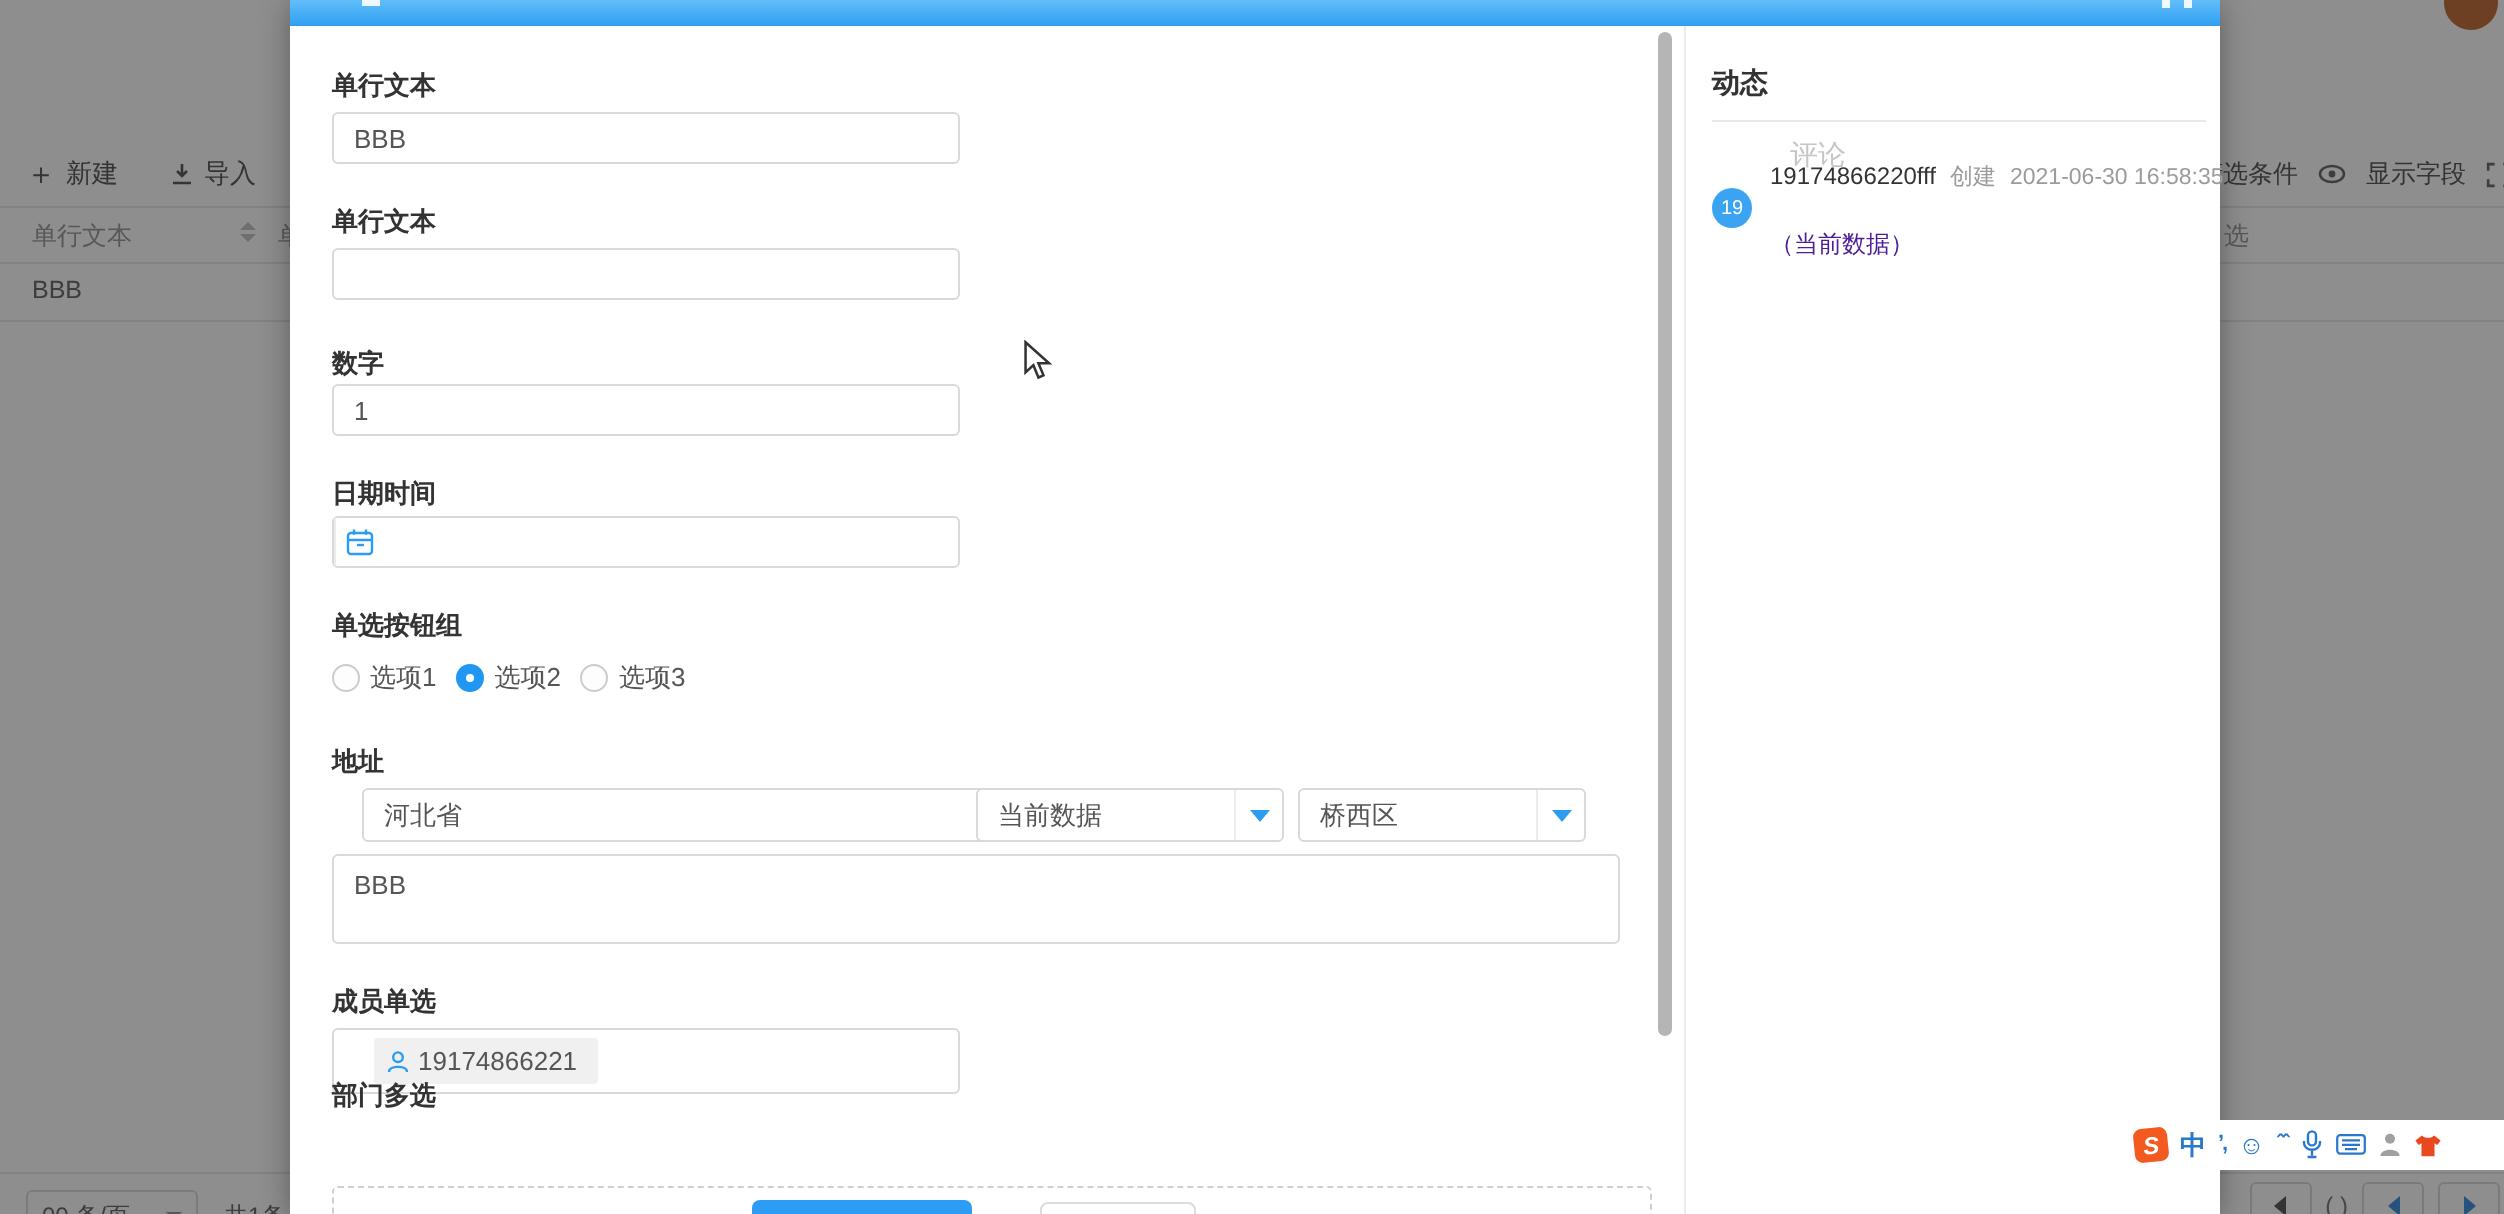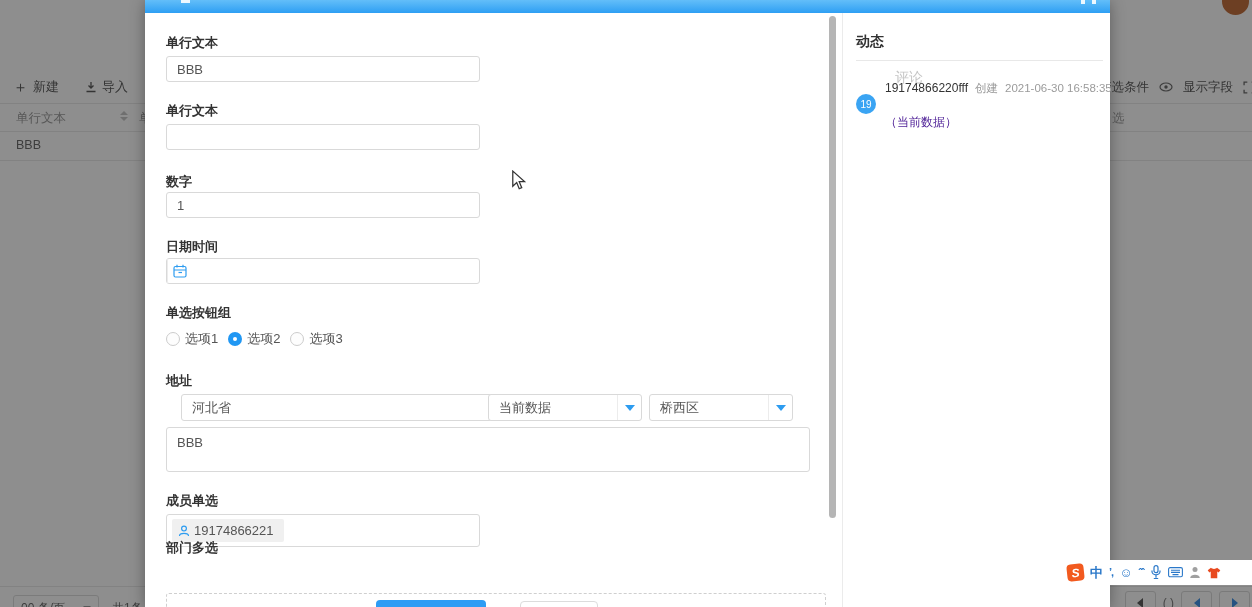--- a/index.html
+++ b/index.html
@@ -53,21 +53,21 @@
   .rdot { width:14px; height:14px; border-radius:50%; border:1px solid #ccc; background:#fdfdfd; position:relative; }
   .rdot.on { border:none; background:#2097f3; }
   .rdot.on::after { content:""; position:absolute; left:5px; top:5px; width:4px; height:4px; border-radius:50%; background:#fff; }
   .sel-row { position:absolute; left:0; top:381px; height:27px; }
   .sel { position:absolute; top:0; height:27px; border:1px solid #d9d9d9; border-radius:3px; background:#fff; display:flex; align-items:center; }
   .sel-val { flex:1; font-size:13px; color:#555; padding-left:10px; white-space:nowrap; overflow:hidden; }
   .sel-arrow { width:24px; height:100%; border-left:1px solid #ececec; display:flex; align-items:center; justify-content:center; }
   .tri-dn { width:0; height:0; border-left:5px solid transparent; border-right:5px solid transparent; border-top:6px solid #2d9cf0; }
   .sel1{left:36px;width:352px}.sel2{left:343px;width:154px}.sel3{left:504px;width:144px}
   .addr-ta { position:absolute; left:21px; top:414px; width:644px; height:45px; border:1px solid #d9d9d9; border-radius:3px; font-size:13px; color:#555; padding:7px 10px; }
-  .member-box { position:absolute; left:21px; top:501px; width:314px; height:33px; border:1px solid #d9d9d9; border-radius:3px; display:flex; align-items:center; padding-left:5px; }
+  .member-box { position:absolute; left:21px; top:501px; width:314px; height:33px; border:1px solid #d9d9d9; border-radius:3px; display:flex; align-items:center; padding-left:20px; }
   .member-chip { height:23px; background:#f0f0f0; border-radius:2px; display:flex; align-items:center; gap:4px; padding:0 10px 0 6px; font-size:13px; color:#555; }
   .dash-box { position:absolute; left:21px; top:580px; width:660px; height:40px; border:1px dashed #cfcfcf; border-radius:3px; background:#fff; }
   .btn-confirm { position:absolute; left:231px; top:587px; width:110px; height:36px; background:#2d9cf4; border-radius:4px; border:none; }
   .btn-cancel { position:absolute; left:375px; top:588px; width:78px; height:36px; background:#fff; border:1px solid #dcdcdc; border-radius:4px; }
   .scroll-thumb { position:absolute; left:684px; top:3px; width:7px; height:502px; background:#b5b5b5; border-radius:4px; }
 
   .panel { position:absolute; left:697px; top:13px; width:268px; height:594px; border-left:1px solid #ebebeb; background:#fff; }
   .tabs { position:absolute; left:13px; top:20px; display:flex; gap:18px; font-size:14px;flex-direction:column; }
   .tab.active { color:#333; font-weight:700; }
   .tab.inactive { color:#c6c6c6;margin-left:39px; }

